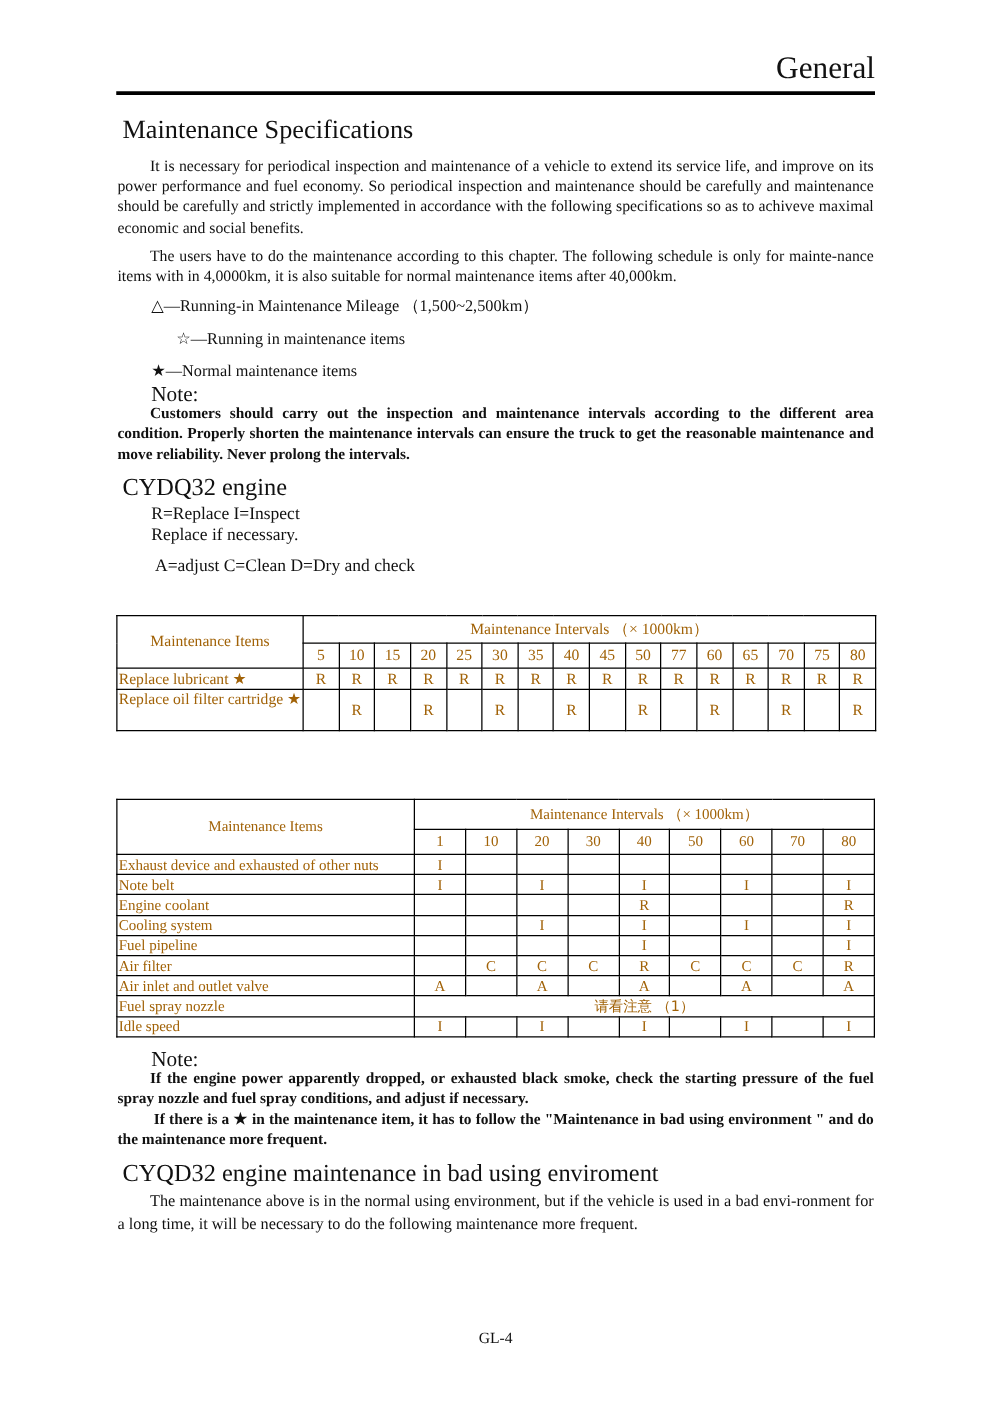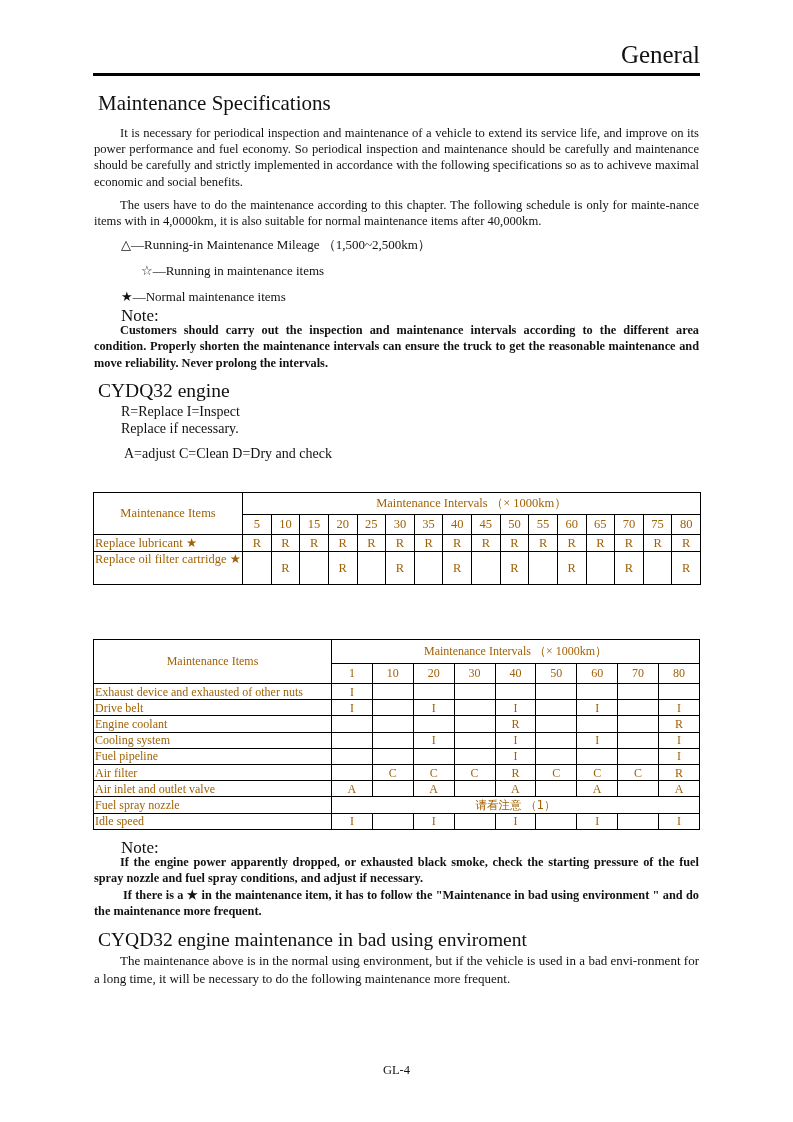--- a/index.html
+++ b/index.html
@@ -93,21 +93,21 @@
         <td>5</td>
         <td>10</td>
         <td>15</td>
         <td>20</td>
         <td>25</td>
         <td>30</td>
         <td>35</td>
         <td>40</td>
         <td>45</td>
         <td>50</td>
-        <td>55</td>
+        <td>77</td>
         <td>60</td>
         <td>65</td>
         <td>70</td>
         <td>75</td>
         <td>80</td>
       </tr>
   </thead>
   <tbody id="t1-body">
       <tr class="b1">
         <td class="item">Replace lubricant ★</td>
@@ -178,21 +178,21 @@
         <td></td>
         <td></td>
         <td></td>
         <td></td>
         <td></td>
         <td></td>
         <td></td>
         <td></td>
       </tr>
       <tr class="b">
-        <td class="item">Drive belt</td>
+        <td class="item">Note belt</td>
         <td>I</td>
         <td></td>
         <td>I</td>
         <td></td>
         <td>I</td>
         <td></td>
         <td>I</td>
         <td></td>
         <td>I</td>
       </tr>

